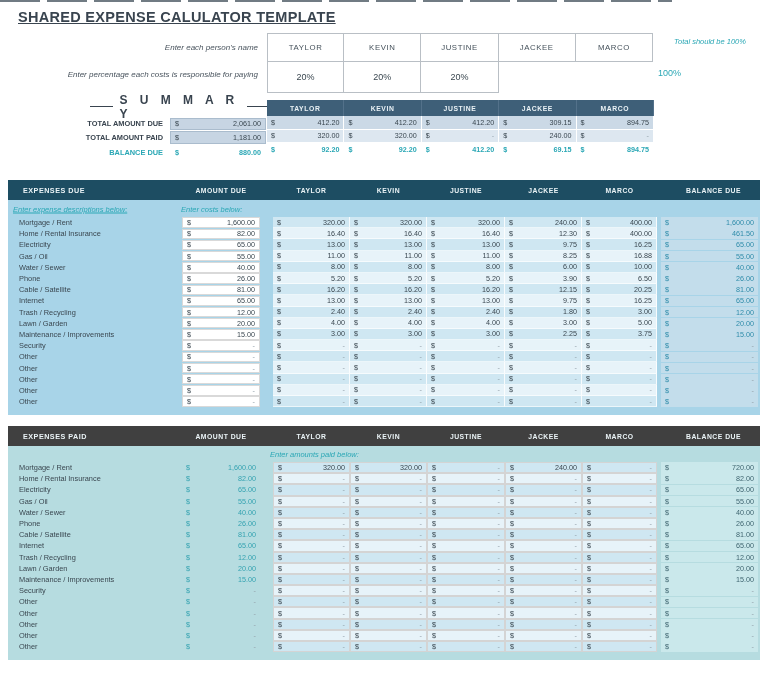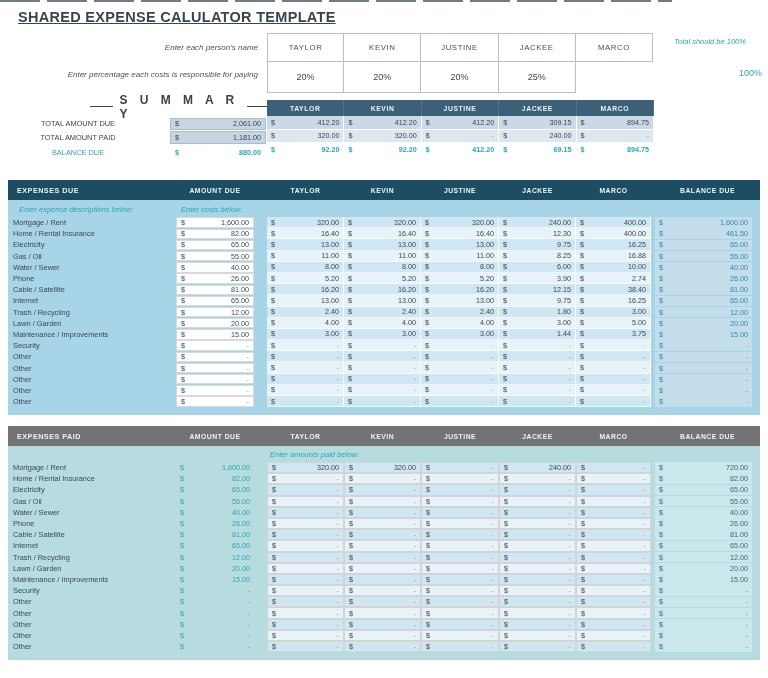--- a/index.html
+++ b/index.html
@@ -23,31 +23,31 @@
   .names { top:33px; height:28px; }
   .pcts  { top:61px; height:32px; }
   .cell { border:1px solid #b9bfc5; margin-left:-1px; display:flex; align-items:center;
     justify-content:center; background:#fff; }
   .setup-grid .cell:first-child { margin-left:0; }
   .names .cell { margin-bottom:-1px; }
   .name-cell { font-size:7.8px; letter-spacing:.6px; color:#44505a; }
   .pct-cell { font-size:9px; color:#3a4750; }
   .total-note { position:absolute; left:658px; top:37px; width:104px; text-align:center;
     font-size:7.5px; font-style:italic; color:#2aa7b5; line-height:1.35; }
-  .total-val { position:absolute; left:658px; top:68px; width:104px; text-align:right;
+  .total-val { position:absolute; left:658px; top:68px; width:104px; text-align:left;
     font-size:9px; color:#2aa7b5; }
 
   
   .sum-heading { position:absolute; left:90px; top:99px; width:180px; height:15px;
     display:flex; align-items:center; justify-content:center; gap:6px;
     font-size:12px; font-weight:bold; letter-spacing:4.5px; color:#39444f; }
   .sum-heading .dash { width:27px; border-top:1.6px solid #39444f; }
   .sum-left { position:absolute; left:0; top:117px; width:266px; }
   .sum-lrow { display:grid; grid-template-columns:170px 96px; height:13.5px; align-items:center; }
-  .sum-llabel { text-align:center; padding-right:14px; font-size:7.4px; font-weight:normal; color:#39444f; }
+  .sum-llabel { text-align:right; padding-right:7px; font-size:7.4px; font-weight:bold; color:#39444f; }
   .sum-box { height:12.5px; background:#c7d5e3; border:1px solid #aabccd; display:flex;
     align-items:center; justify-content:space-between; padding:0 4px; font-size:7.2px; }
   .sum-lrow.bal { margin-top:2px; }
   .sum-lrow.bal .sum-llabel { color:#2aa7b5; }
   .sum-box.no-box { background:transparent; border-color:transparent; color:#2aa7b5; font-weight:bold; }
 
   .sum-table { position:absolute; left:267px; top:100px; width:387px; }
   .sum-head { display:grid; grid-template-columns:repeat(5,1fr); height:16px; background:#3e5f78; }
   .sum-h { display:flex; align-items:center; justify-content:center; color:#eaf2f6;
     font-size:6.8px; font-weight:bold; letter-spacing:.6px; border-right:1px solid #53718a; }
@@ -60,34 +60,34 @@
   .money { display:flex; align-items:center; justify-content:space-between;
     padding:0 4px; font-size:7.2px; }
   .money .val.dash { color:#94a1ab; }
 
   
   .section { position:absolute; left:8px; width:752px; }
   .due  { top:180px; height:235px; background:#a8d4e8; }
   .paid { top:426px; height:234px; background:#b6dce0; }
 
   .grid10 { display:grid; grid-template-columns:168px 78px 13px 77px 77px 78px 77px 75px 4px 97px;
-    width:744px; }
+    width:744px;padding-left:6px; }
   .head { height:20px; align-items:center; }
   .due .head  { background:#1d4d62; width:752px; grid-template-columns:168px 78px 13px 77px 77px 78px 77px 75px 4px 105px; }
-  .paid .head { background:#737373; width:752px; grid-template-columns:168px 78px 13px 77px 77px 78px 77px 75px 4px 105px; }
+  .paid .head { background:#404040; width:752px; grid-template-columns:168px 78px 13px 77px 77px 78px 77px 75px 4px 105px; }
   .hcell { color:#eaf3f6; font-size:6.8px; font-weight:bold; letter-spacing:.5px;
     text-align:center; white-space:nowrap; }
   .hcell.h-title { text-align:left; padding-left:9px; font-size:7.2px; }
 
   .subrow { position:relative; }
   .due .subrow { height:17px; }
   .paid .subrow { height:16px; }
   .hint { position:absolute; font-size:7.5px; font-style:italic; color:#2aa7b5; top:50%;
     transform:translateY(-50%); white-space:nowrap; }
-  .hint.desc { left:11px; }
+  .hint.desc { left:5px;text-decoration:underline; }
   .hint.costs { left:173px; }
   .hint.paidh { left:262px; }
 
   .exp-row { height:11.2px; align-items:center; }
   .cat { font-size:7.4px; color:#3a4750; padding-left:5px; white-space:nowrap; overflow:hidden; }
 
   
   .due .amt { background:#fff; border:1px solid #d9d9d9; height:10.4px; color:#3a4750; }
   .paid .amt { color:#35a3b1; height:11.2px; }
 
@@ -120,21 +120,20 @@
       <div class="cell name-cell">TAYLOR</div>
       <div class="cell name-cell">KEVIN</div>
       <div class="cell name-cell">JUSTINE</div>
       <div class="cell name-cell">JACKEE</div>
       <div class="cell name-cell">MARCO</div>
     </div>
   <div class="setup-grid pcts" id="setup-pcts">
       <div class="cell pct-cell">20%</div>
       <div class="cell pct-cell">20%</div>
       <div class="cell pct-cell">20%</div>
-      <div class="cell pct-cell">25%</div>
     </div>
   <div class="total-note">Total should be 100%</div>
   <div class="total-val">100%</div>
 
   <div class="sum-heading">
     <span class="dash"></span>
     <span>S U M M A R Y</span>
     <span class="dash"></span>
   </div>
 
@@ -441,21 +440,21 @@
           <div class="money pcell">
             <span class="cur">$</span>
             <span class="val">5.20</span>
           </div>
           <div class="money pcell">
             <span class="cur">$</span>
             <span class="val">3.90</span>
           </div>
           <div class="money pcell">
             <span class="cur">$</span>
-            <span class="val">2.74</span>
+            <span class="val">6.50</span>
           </div>
           <div class="gapcell"></div>
           <div class="money bal">
             <span class="cur">$</span>
             <span class="val">26.00</span>
           </div>
         </div>
         <div class="grid10 exp-row odd">
           <div class="cat">Cable / Satellite</div>
           <div class="money amt">
@@ -474,21 +473,21 @@
           <div class="money pcell">
             <span class="cur">$</span>
             <span class="val">16.20</span>
           </div>
           <div class="money pcell">
             <span class="cur">$</span>
             <span class="val">12.15</span>
           </div>
           <div class="money pcell">
             <span class="cur">$</span>
-            <span class="val">38.40</span>
+            <span class="val">20.25</span>
           </div>
           <div class="gapcell"></div>
           <div class="money bal">
             <span class="cur">$</span>
             <span class="val">81.00</span>
           </div>
         </div>
         <div class="grid10 exp-row even">
           <div class="cat">Internet</div>
           <div class="money amt">
@@ -602,21 +601,21 @@
           <div class="money pcell">
             <span class="cur">$</span>
             <span class="val">3.00</span>
           </div>
           <div class="money pcell">
             <span class="cur">$</span>
             <span class="val">3.00</span>
           </div>
           <div class="money pcell">
             <span class="cur">$</span>
-            <span class="val">1.44</span>
+            <span class="val">2.25</span>
           </div>
           <div class="money pcell">
             <span class="cur">$</span>
             <span class="val">3.75</span>
           </div>
           <div class="gapcell"></div>
           <div class="money bal">
             <span class="cur">$</span>
             <span class="val">15.00</span>
           </div>

